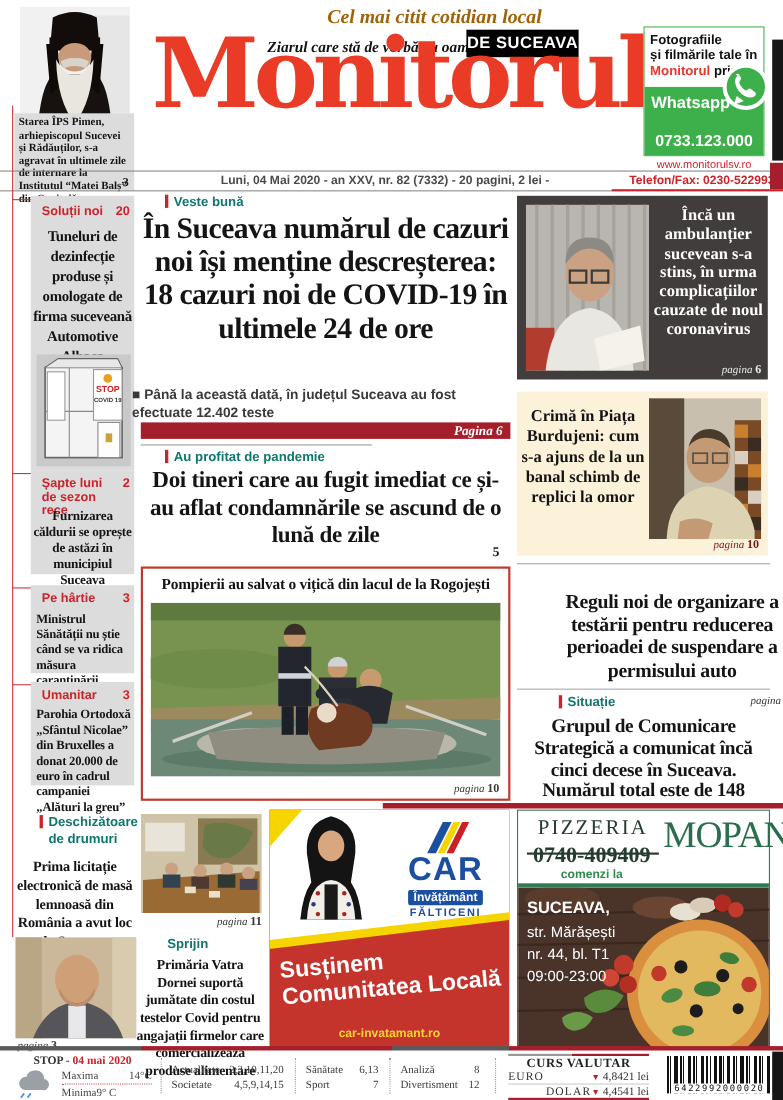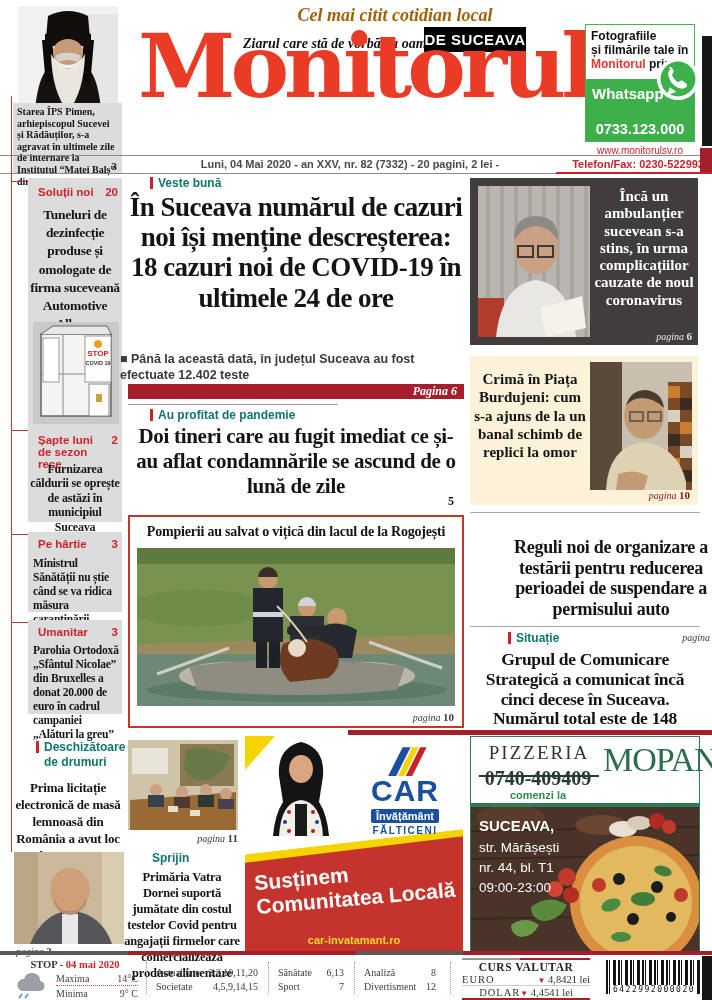--- a/index.html
+++ b/index.html
@@ -395,21 +395,21 @@
         <path d="M9 18 a6 6 0 0 1 1 -12 a8 7 0 0 1 16 2 a5 5 0 0 1 -1 10Z" fill="#9aa0a6"></path>
         <line x1="8" y1="21" x2="5" y2="25" stroke="#4a90d9" stroke-width="1.6"></line>
         <line x1="14" y1="21" x2="11" y2="25" stroke="#4a90d9" stroke-width="1.6"></line>
       </svg>
     </div>
     <div class="serif" style="position:absolute;left:46px;top:14px;width:82px;font-size:10px;color:#444">
       <div style="display:flex;justify-content:space-between;border-bottom:1px dotted #cc4455;padding-bottom:1px">
         <span>Maxima</span>
         <span>14°C</span>
       </div>
-      <div style="display:flex;justify-content:space-between;padding-top:2px">
+      <div style="display:flex;justify-content:flex-start;padding-top:2px">
         <span>Minima</span>
         <span>9° C</span>
       </div>
     </div>
   </div>
 
   <div class="abs dotline" style="left:146px;top:962px"></div>
   <div class="abs" style="left:156px;top:966px;width:102px">
     <div class="idxrow">
         <span>Actualitate</span>
@@ -444,21 +444,21 @@
   </div>
   <div class="abs dotline" style="left:450px;top:962px"></div>
 
   <div class="abs" style="left:462px;top:958px;width:128px">
     <div style="height:2px;background:linear-gradient(to right,#999 0 45%,#a51e2c 45% 100%)"></div>
     <div class="serif center" style="font-weight:bold;font-size:11.5px;color:#222;letter-spacing:.5px;margin-top:1px">CURS VALUTAR</div>
     <div class="serif" style="display:flex;justify-content:space-between;font-size:10.5px;color:#333;border-bottom:1px solid #ccc;margin-top:1px">
       <span style="letter-spacing:1px">EURO</span>
       <span><span style="color:#c22233;font-size:8px">▼</span> <span>4,8421 lei</span></span>
     </div>
-    <div class="serif" style="display:flex;justify-content:center;font-size:10.5px;color:#333;border-bottom:2px solid #a51e2c;margin-top:1px">
+    <div class="serif" style="display:flex;justify-content:flex-end;font-size:10.5px;color:#333;border-bottom:2px solid #a51e2c;margin-top:1px">
       <span style="letter-spacing:1px">DOLAR</span>
       <span><span style="color:#c22233;font-size:8px">▼</span> <span>4,4541 lei</span></span>
     </div>
   </div>
 
   <div class="abs" style="left:606px;top:960px;width:96px;height:34px;background:repeating-linear-gradient(90deg,#111 0px,#111 2px,#fff 2px,#fff 3px,#111 3px,#111 4px,#fff 4px,#fff 7px,#111 7px,#111 10px,#fff 10px,#fff 12px)">
     <div class="abs" style="left:50%;transform:translateX(-50%);bottom:0;background:#fff;padding:0 2px;font-family:'DejaVu Sans Mono',monospace;font-size:8px;letter-spacing:1.5px;color:#111">6422992000020</div>
   </div>
   <div class="abs" style="left:702px;top:956px;width:10px;height:44px;background:#161616"></div>
 

